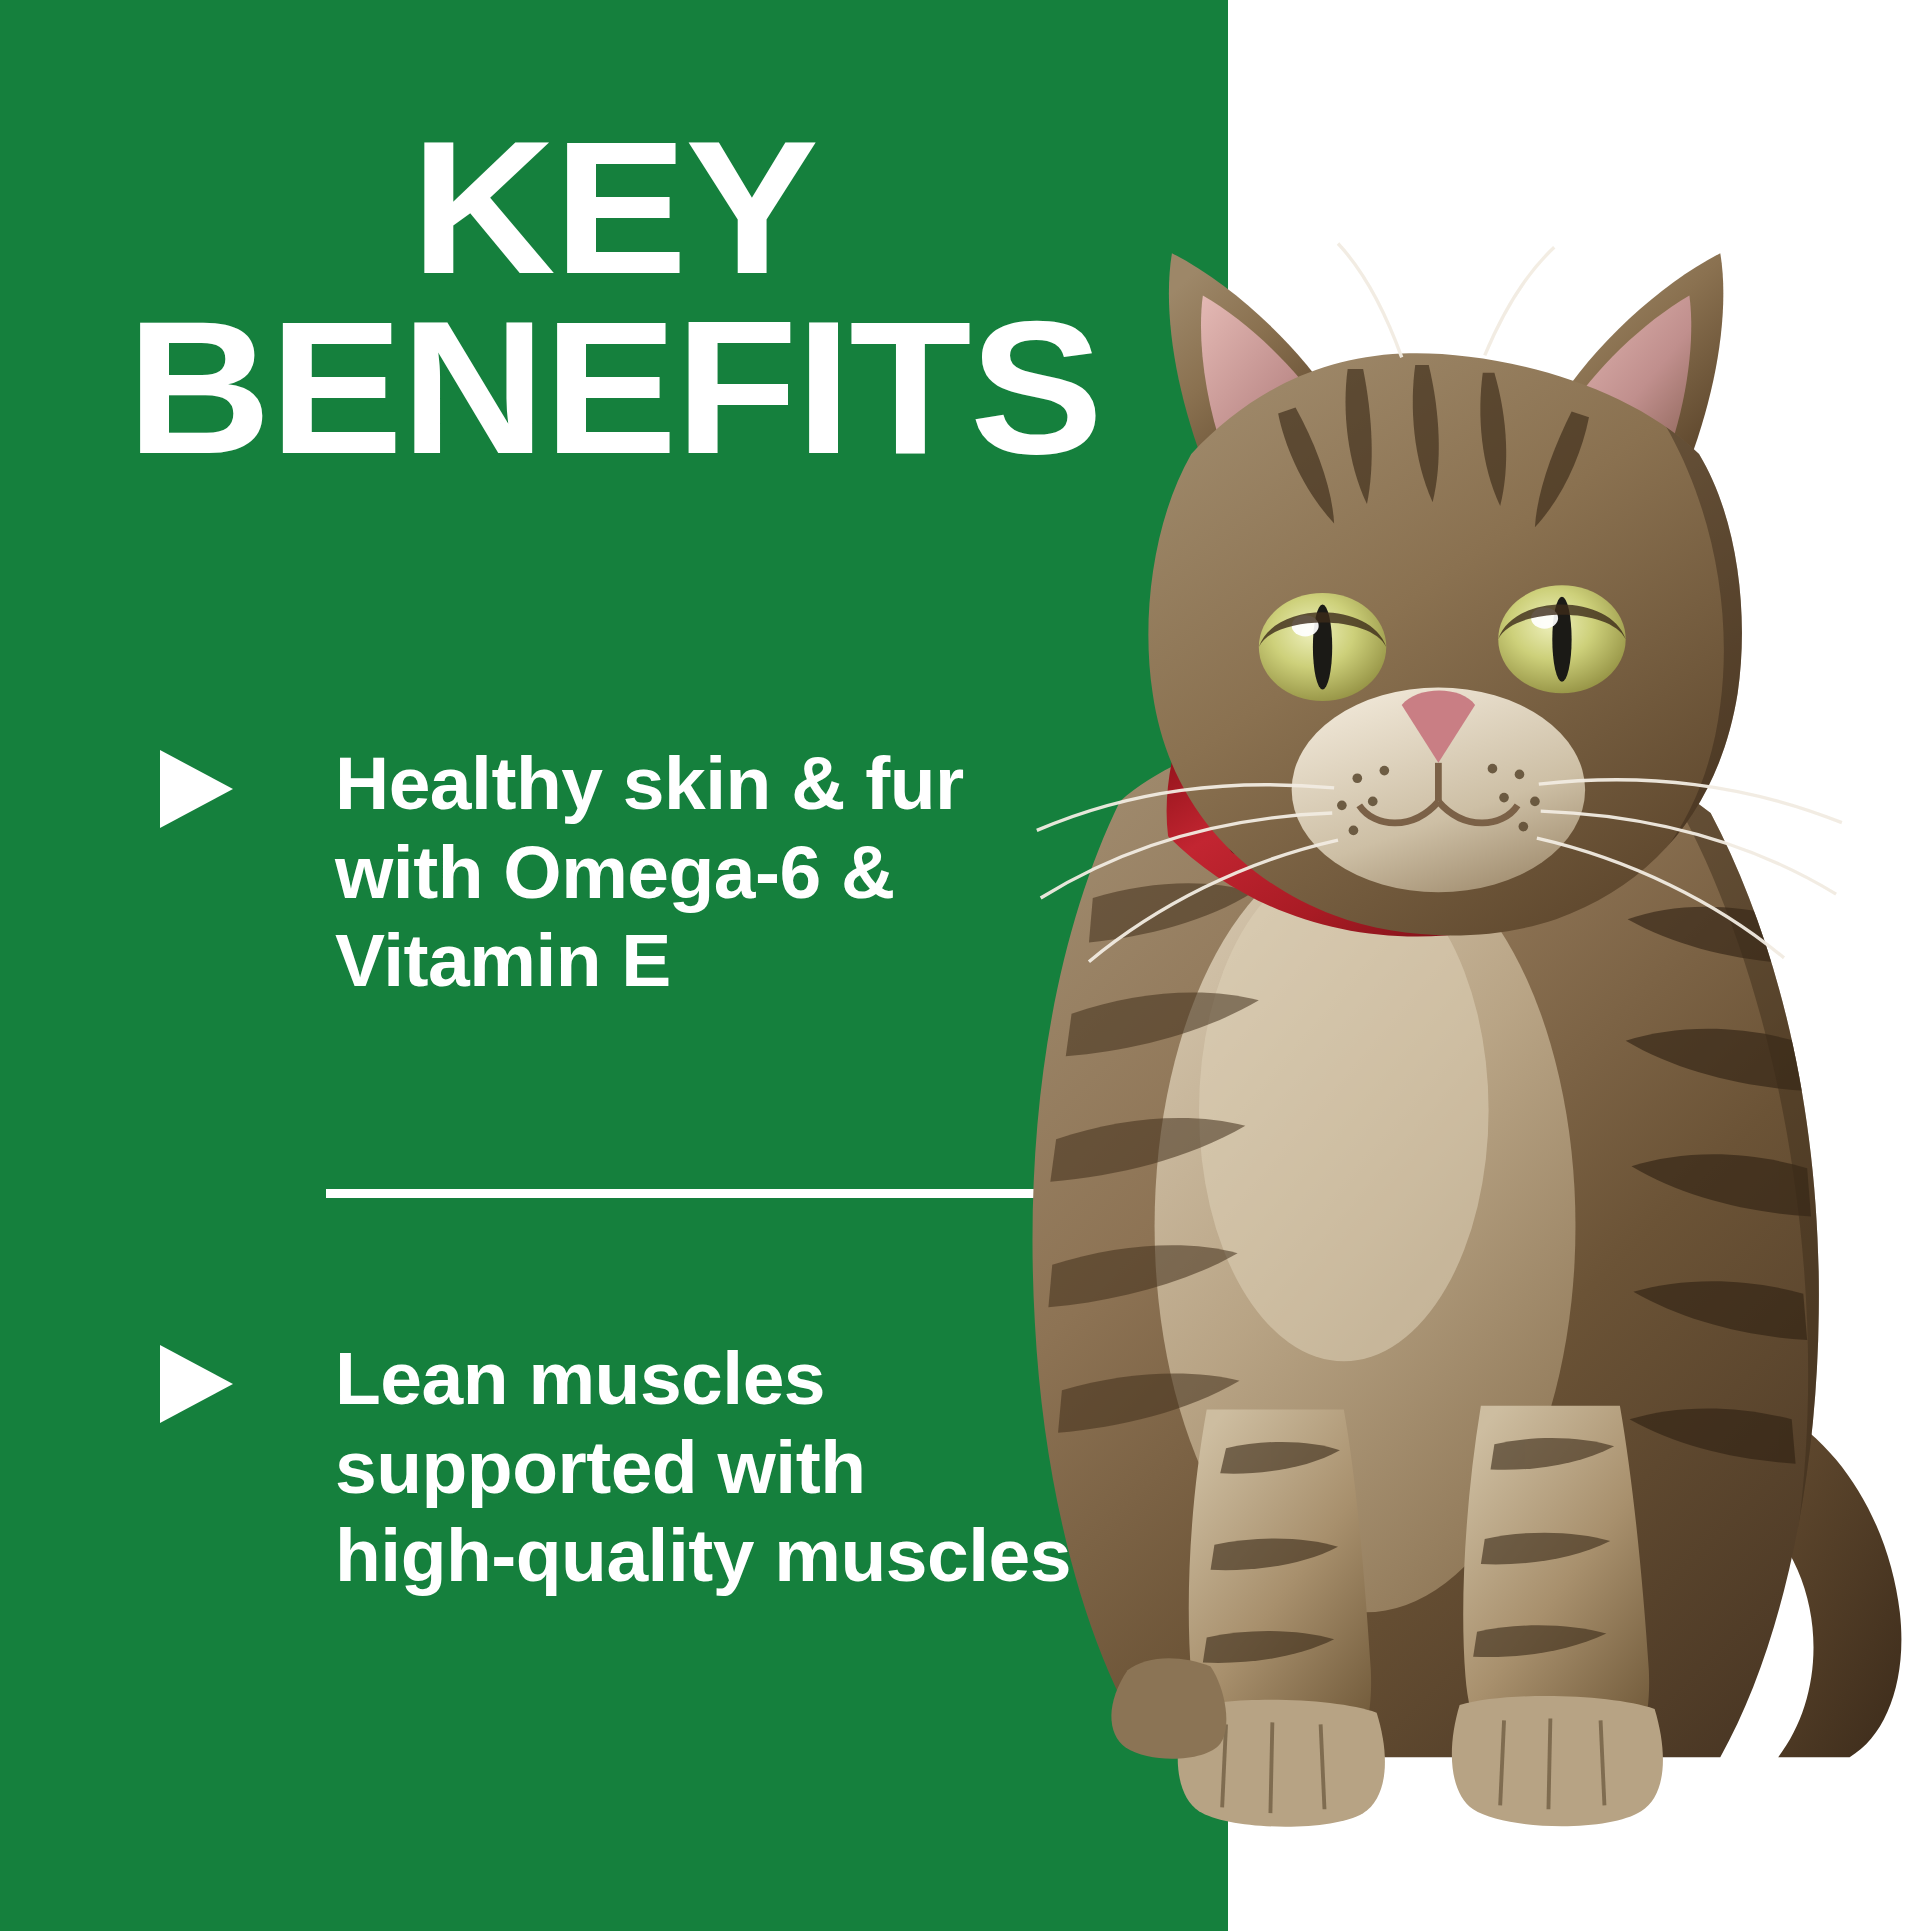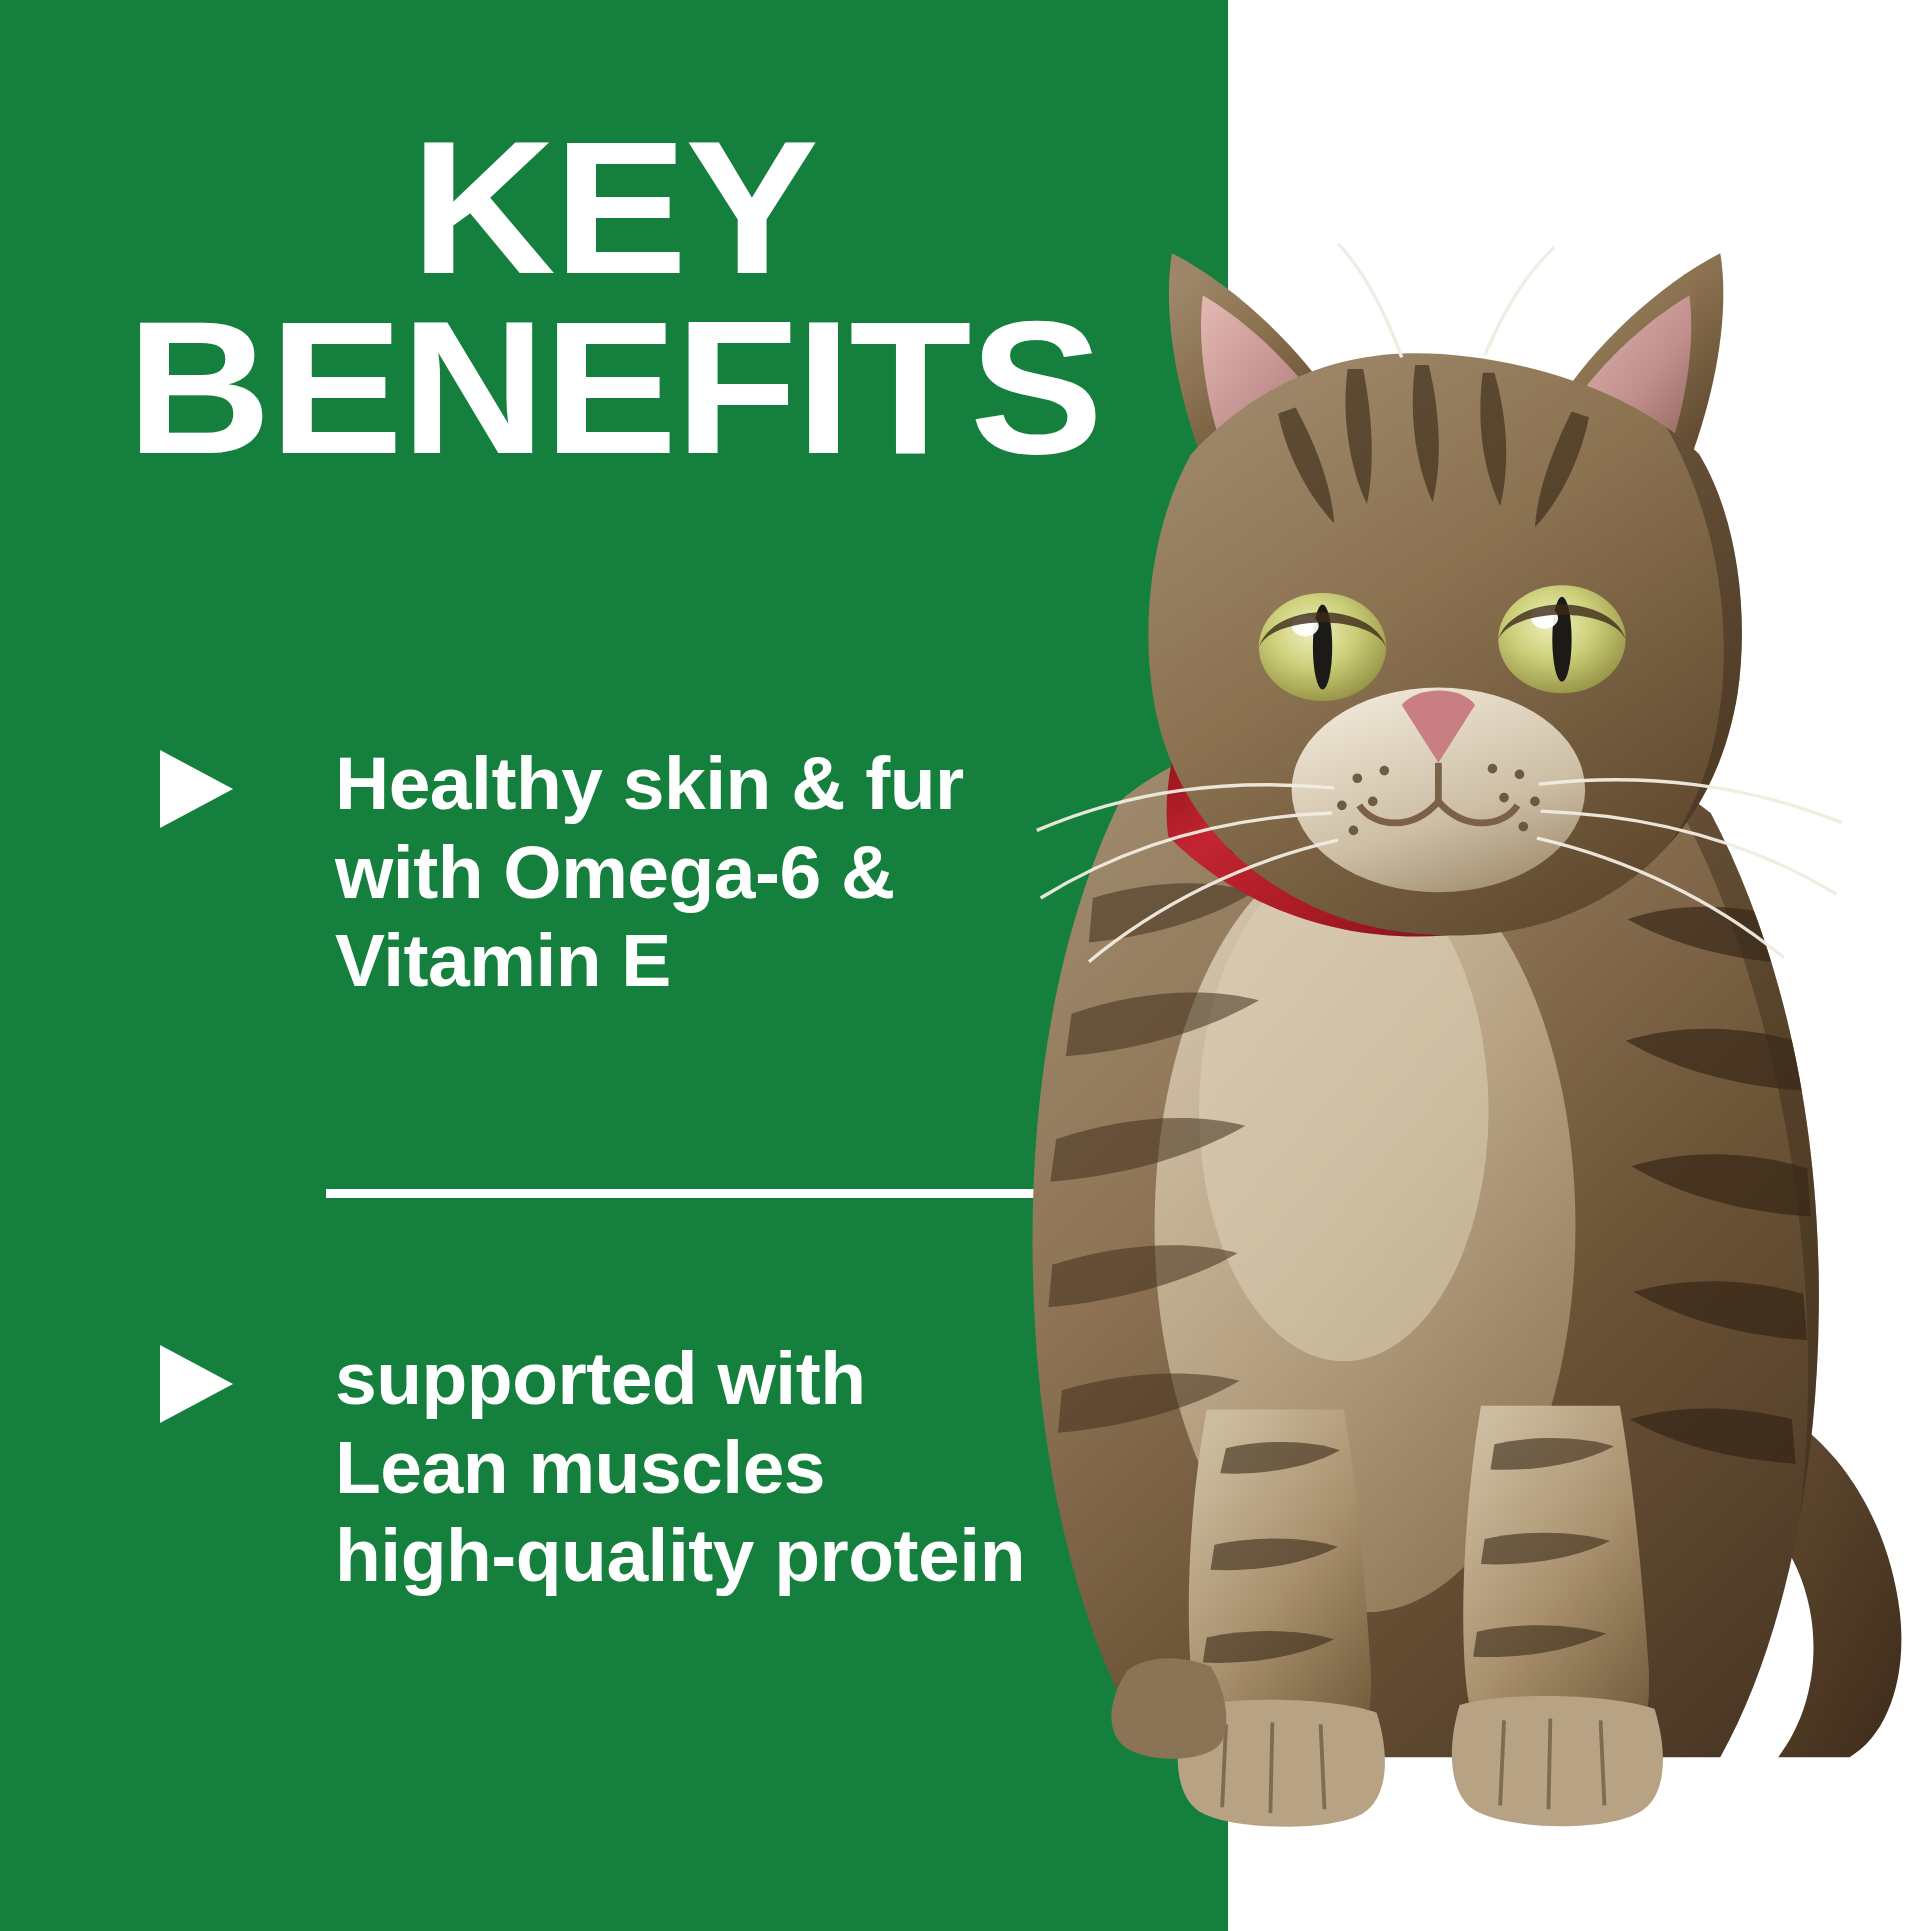--- a/index.html
+++ b/index.html
@@ -139,23 +139,23 @@
           <span class="bline">with Omega-6 &amp;</span>
           <span class="bline">Vitamin E</span>
         </div>
       </div>
 
       <div class="divider"></div>
 
       <div class="benefit benefit-2">
         <span class="bullet-marker"></span>
         <div class="benefit-text">
+          <span class="bline">Lean muscles</span>
           <span class="bline">supported with</span>
-          <span class="bline">Lean muscles</span>
-          <span class="bline">high-quality protein</span>
+          <span class="bline">high-quality muscles</span>
         </div>
       </div>
 
     </div>
   </div>
 
   <div class="photo-area">
     <div class="cat">
       <svg viewBox="0 0 1010 1750" xmlns="http://www.w3.org/2000/svg" aria-hidden="true">
         <defs>

